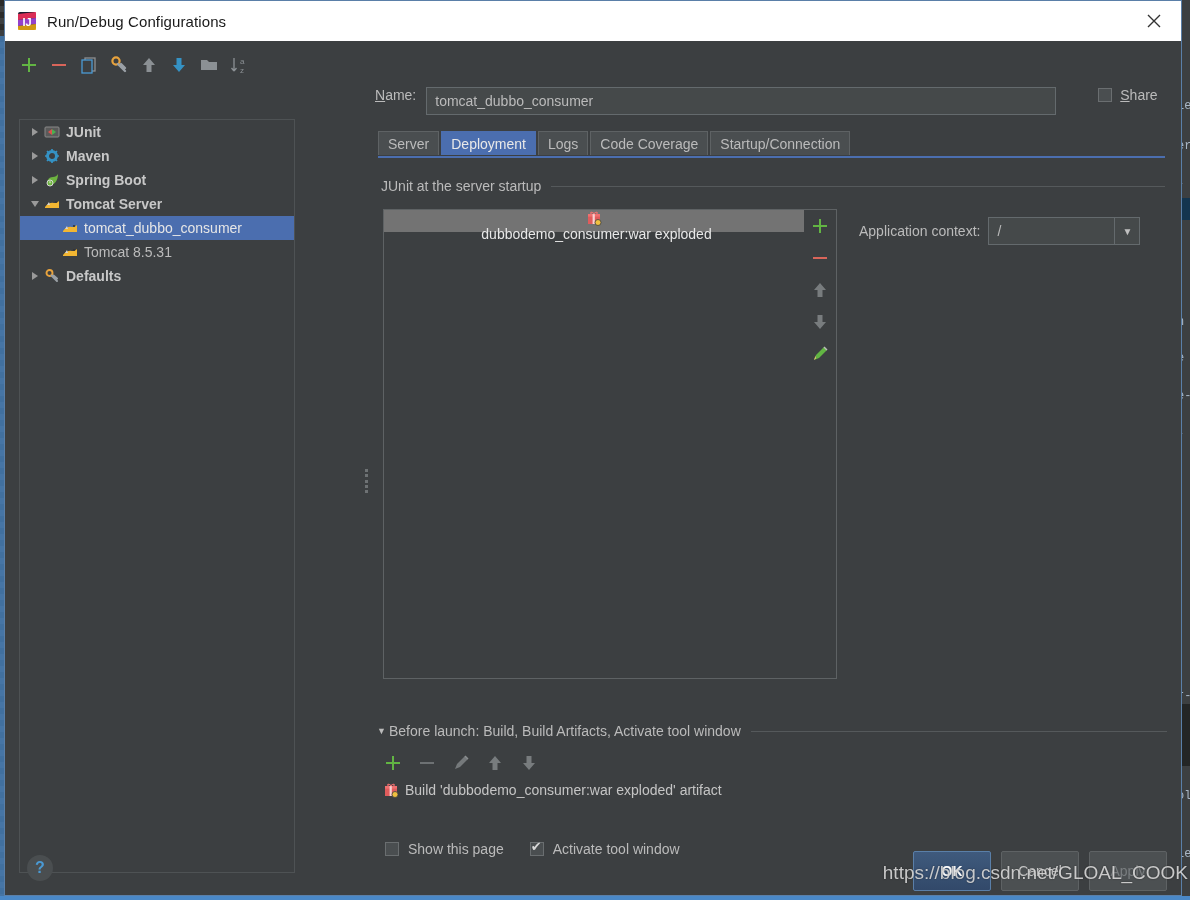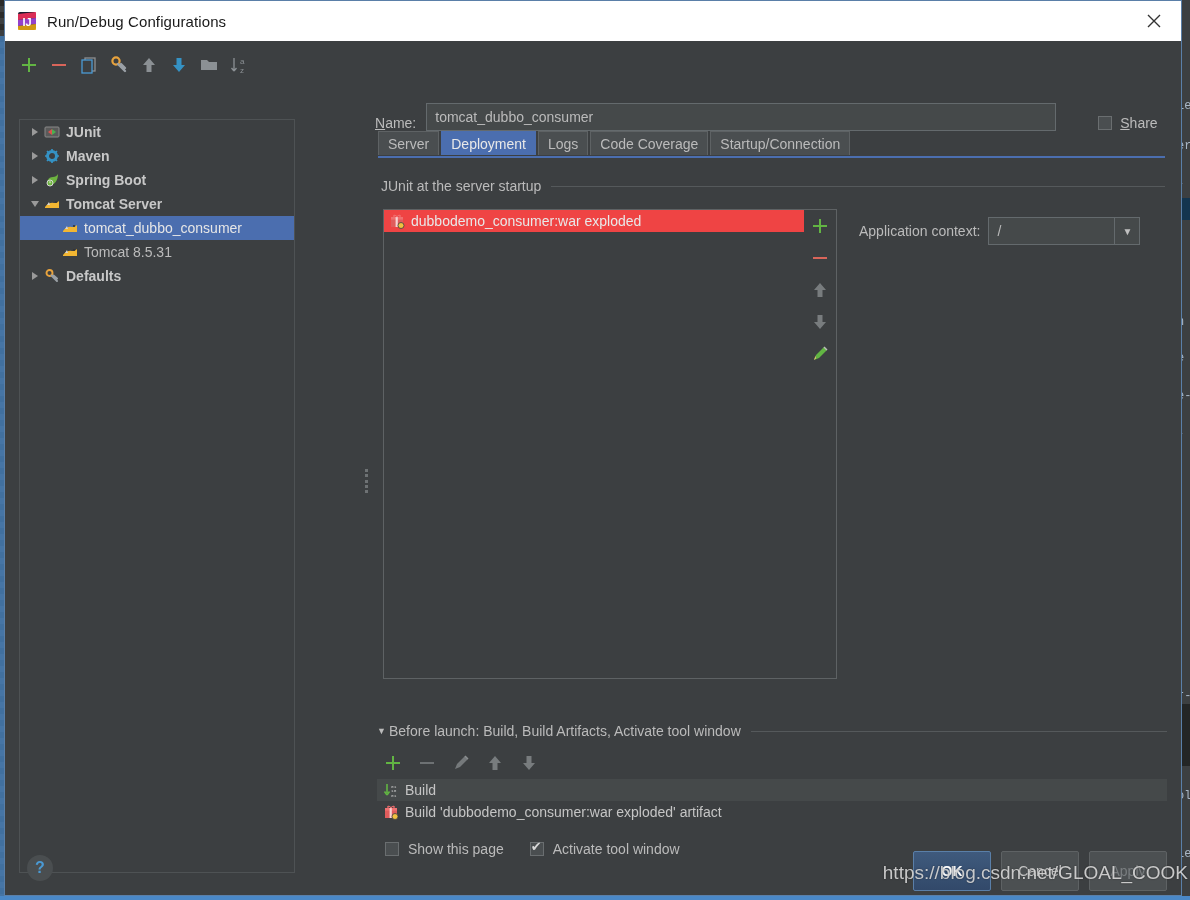--- a/index.html
+++ b/index.html
@@ -117,21 +117,21 @@
   #splitter i { display: block; width: 3px; height: 3px; background: #6e7274; }
 
   
   #right-pane {
     position: absolute; left: 370px; top: 4px; right: 8px; bottom: 0;
   }
 
   
   #name-row {
     position: absolute; left: 0; top: 42px; right: 0; height: 28px;
-    display: flex; align-items: flex-end; margin-top: 16px;
+    display: flex; align-items: flex-start;
   }
   #name-label { font-size: 14px; color: #bbbbbb; margin-right: 10px; }
   #name-label u { text-decoration: underline; }
   #name-input {
     width: 630px; height: 28px; background: #45494a;
     border: 1px solid #646a6d; color: #bbbbbb;
     font-size: 14px; font-family: "Liberation Sans", sans-serif;
     padding: 0 8px; outline: none;
   }
   #share-box {
@@ -175,21 +175,21 @@
   #deploy-legend i { flex: 1; height: 1px; background: #55595b; margin-left: 10px; }
 
   #deploy-list {
     position: absolute; left: 8px; top: 164px; width: 422px; height: 470px;
     background: #3c3f41; border: 1px solid #5e6264;
   }
   .dep-row {
     height: 22px; display: flex; align-items: center; padding-left: 5px;
     cursor: pointer;
   }
-  .dep-row.selected { background: #ef4444; }
+  .dep-row.selected { background: #737373; flex-direction: column; }
   .dep-label { font-size: 14px; color: #c8c8c8; }
   .dep-row.selected .dep-label { color: #e8e8e8; }
 
   #deploy-sidebtns {
     position: absolute; left: 429px; top: 164px; width: 33px; height: 470px;
     background: #3c3f41; border: 1px solid #5e6264; border-left: none;
     display: flex; flex-direction: column; align-items: center; padding-top: 6px;
     gap: 12px;
   }
   .sb { width: 20px; height: 20px; cursor: pointer; }
@@ -544,29 +544,20 @@
         </svg>
         <svg class="tb-icon" viewBox="0 0 20 20">
           <path d="M10 3 L16 10 H12.5 V17 H7.5 V10 H4 Z" fill="#787c7e"></path>
         </svg>
         <svg class="tb-icon" viewBox="0 0 20 20">
           <path d="M10 17 L16 10 H12.5 V3 H7.5 V10 H4 Z" fill="#787c7e"></path>
         </svg>
       </div>
 
       <div id="bl-list">
-        <div class="bl-row hl">
-          <svg width="16" height="16" viewBox="0 0 16 16" style="margin:0 6px;flex:none">
-            <path d="M4 2 V11 M4 13 L1.5 9.5 M4 13 L6.5 9.5" stroke="#62b543" stroke-width="1.6" fill="none"></path>
-            <text x="8" y="5.5" font-size="4.4" fill="#c9c9c9" font-family="Liberation Mono, monospace">01</text>
-            <text x="8" y="10" font-size="4.4" fill="#c9c9c9" font-family="Liberation Mono, monospace">10</text>
-            <text x="8" y="14.5" font-size="4.4" fill="#c9c9c9" font-family="Liberation Mono, monospace">01</text>
-          </svg>
-          <span class="bl-label">Build</span>
-        </div>
         <div class="bl-row">
           <svg width="16" height="16" viewBox="0 0 16 16" style="margin:0 6px;flex:none">
             <rect x="2" y="6" width="12" height="8" fill="#e05c5c"></rect>
             <rect x="2" y="4" width="12" height="2.6" fill="#f07070"></rect>
             <rect x="6.6" y="4" width="2.2" height="10" fill="#f8d3d3"></rect>
             <path d="M8 4 C6 1 3.5 2.5 5.5 4 M8 4 C10 1 12.5 2.5 10.5 4" stroke="#f07070" stroke-width="1.2" fill="none"></path>
             <circle cx="12" cy="12.5" r="3" fill="#f0c040" stroke="#3c3f41" stroke-width=".8"></circle>
           </svg>
           <span class="bl-label">Build 'dubbodemo_consumer:war exploded' artifact</span>
         </div>

